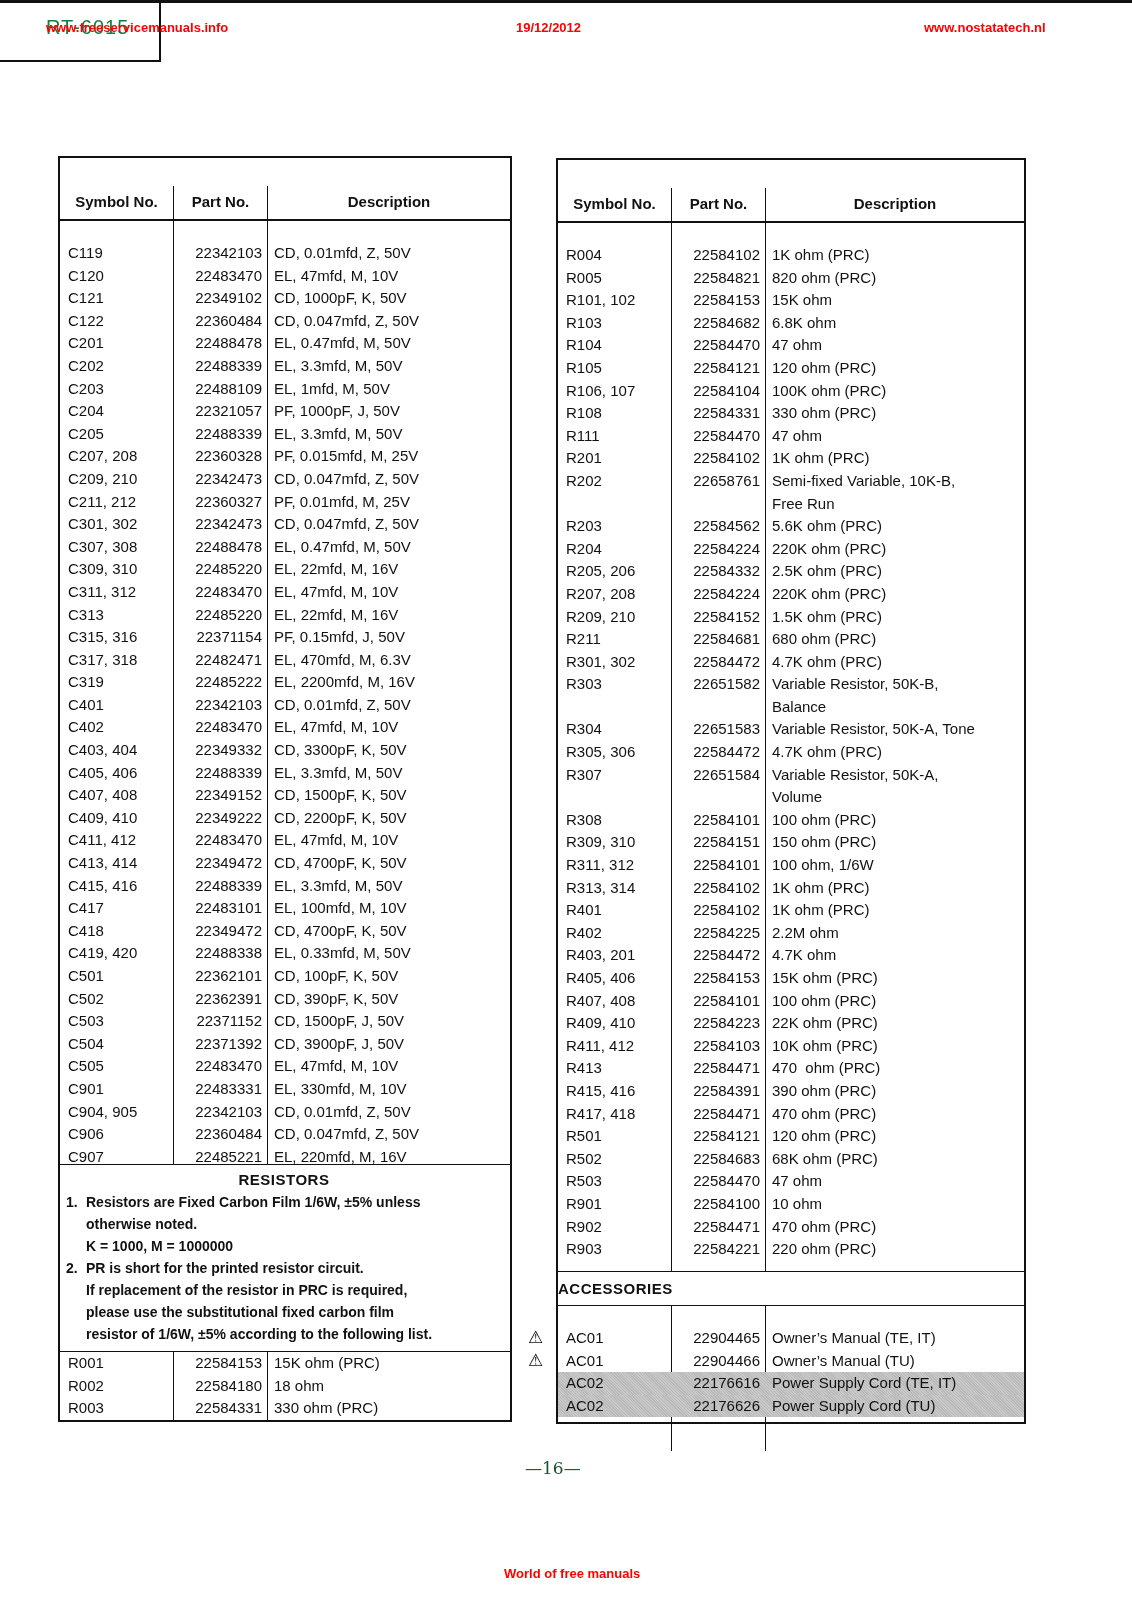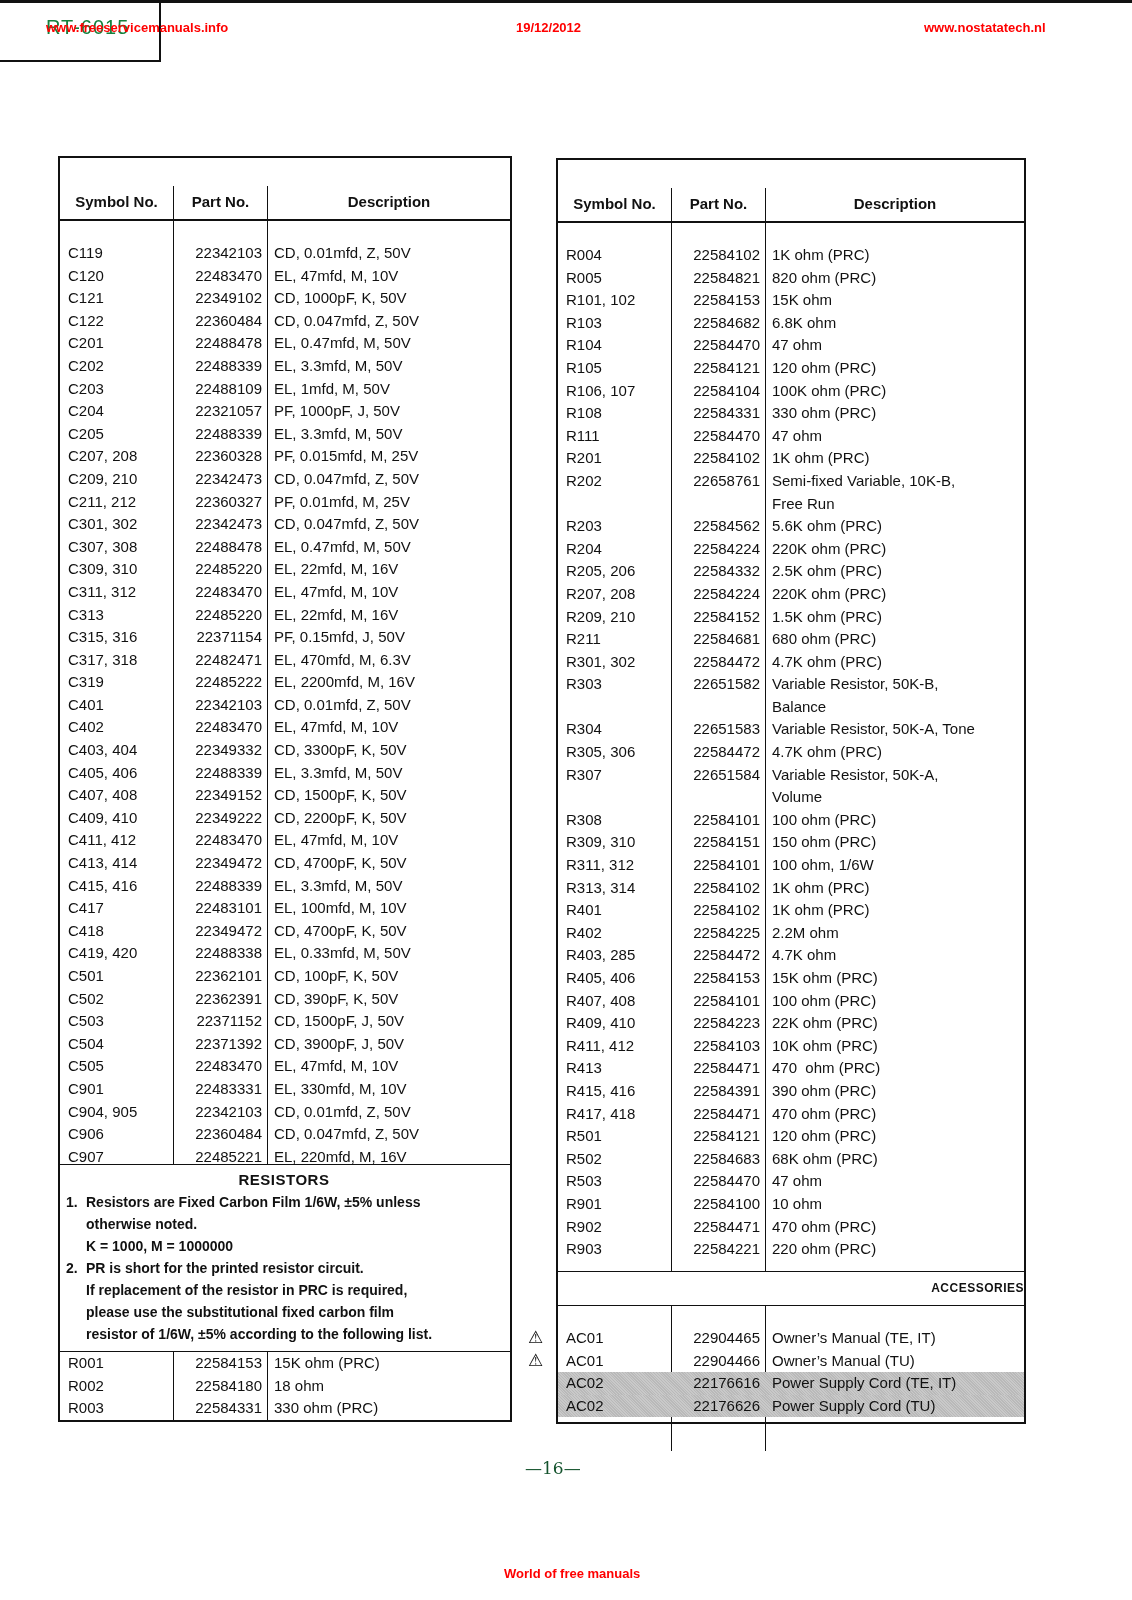--- a/index.html
+++ b/index.html
@@ -47,21 +47,21 @@
   .rows { position: relative; padding-top: 21px; }
   .row { display: flex; }
   .row .cell { box-sizing: border-box; white-space: pre-wrap; }
   .row .s { width: 114px; padding-left: 8px; }
   .row .p { width: 94px; text-align: right; padding-right: 6px; }
   .row .d { flex: 1; padding-left: 6px; }
   .row.shaded { background: repeating-linear-gradient(45deg, #c9c9c9 0 1px, #b9b9b9 1px 2px); }
 
   .section-head {
     border-top: 1.5px solid #111; border-bottom: 1.5px solid #111;
-    text-align: right; font-weight: bold; font-size: 12px; height: 33px; line-height: 33px;
+    text-align: left; font-weight: bold; font-size: 15px; height: 33px; line-height: 33px;
     letter-spacing: 0.5px;
   }
   .notes {
     border-top: 1.5px solid #111; border-bottom: 1.5px solid #111;
     padding: 4px 8px 6px 6px; font-weight: bold; font-size: 14px; line-height: 22px;
   }
   .notes .title { text-align: center; font-size: 15px; letter-spacing: 0.5px; }
   .note-item { display: flex; }
   .note-num { width: 20px; flex: none; }
   .note-lines div { }
@@ -500,21 +500,21 @@
           <div class="cell s">R401</div>
           <div class="cell p">22584102</div>
           <div class="cell d">1K ohm (PRC)</div>
         </div>
         <div class="row">
           <div class="cell s">R402</div>
           <div class="cell p">22584225</div>
           <div class="cell d">2.2M ohm</div>
         </div>
         <div class="row">
-          <div class="cell s">R403, 285</div>
+          <div class="cell s">R403, 201</div>
           <div class="cell p">22584472</div>
           <div class="cell d">4.7K ohm</div>
         </div>
         <div class="row">
           <div class="cell s">R405, 406</div>
           <div class="cell p">22584153</div>
           <div class="cell d">15K ohm (PRC)</div>
         </div>
         <div class="row">
           <div class="cell s">R407, 408</div>

